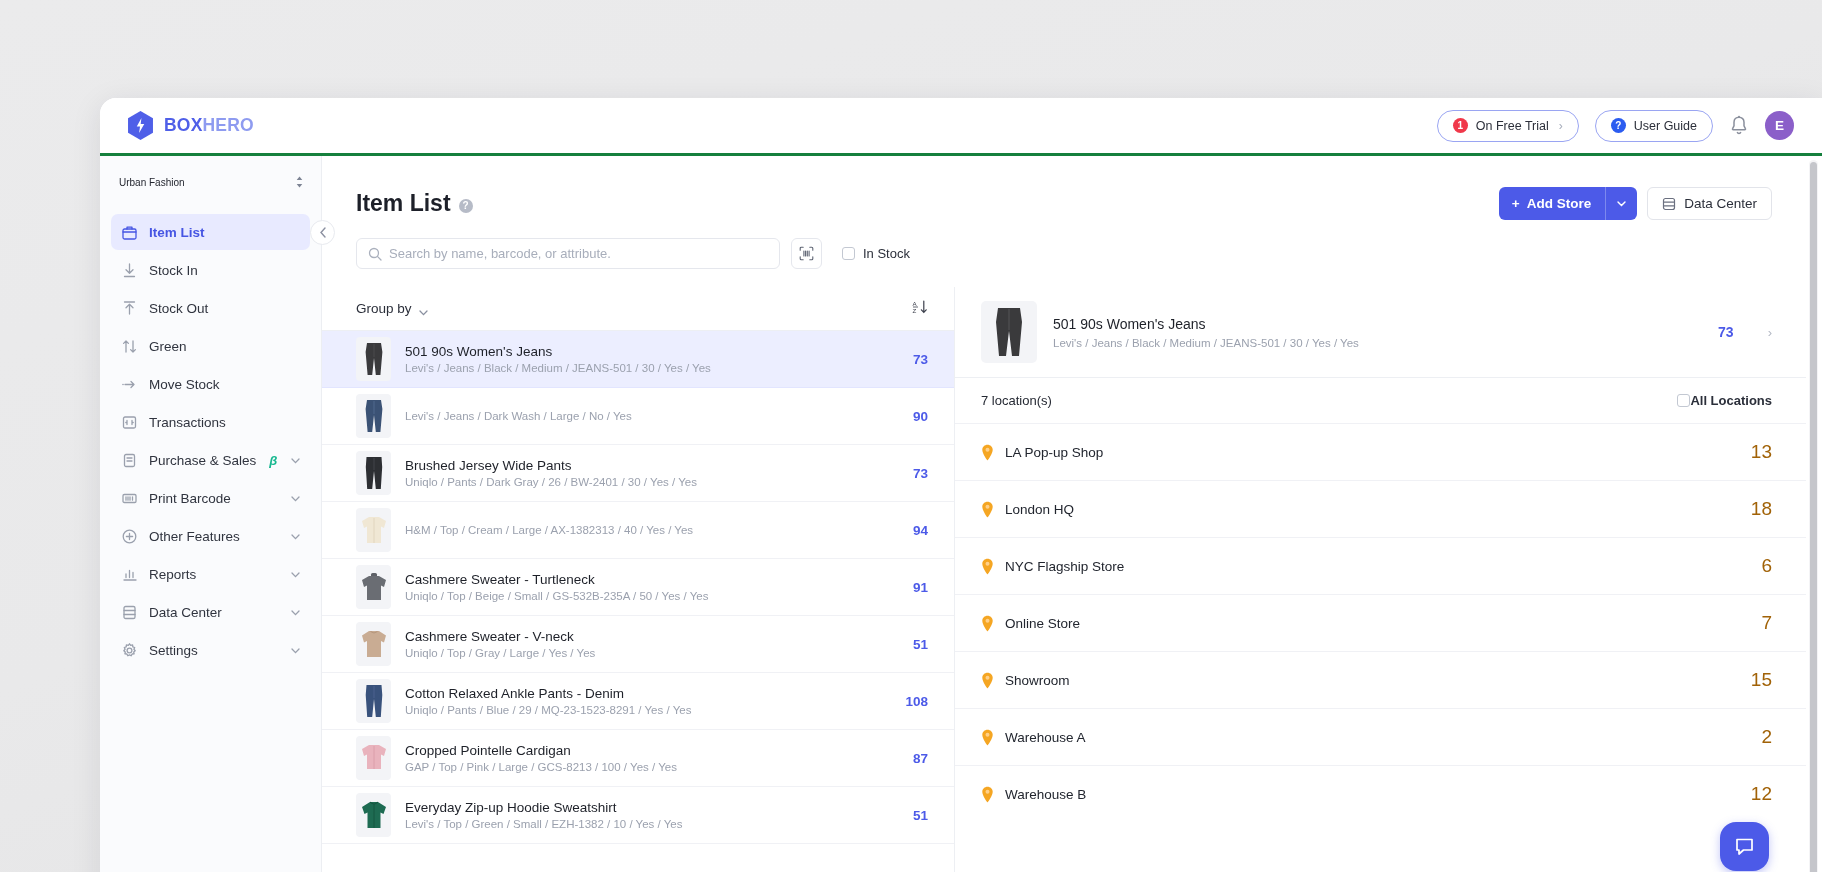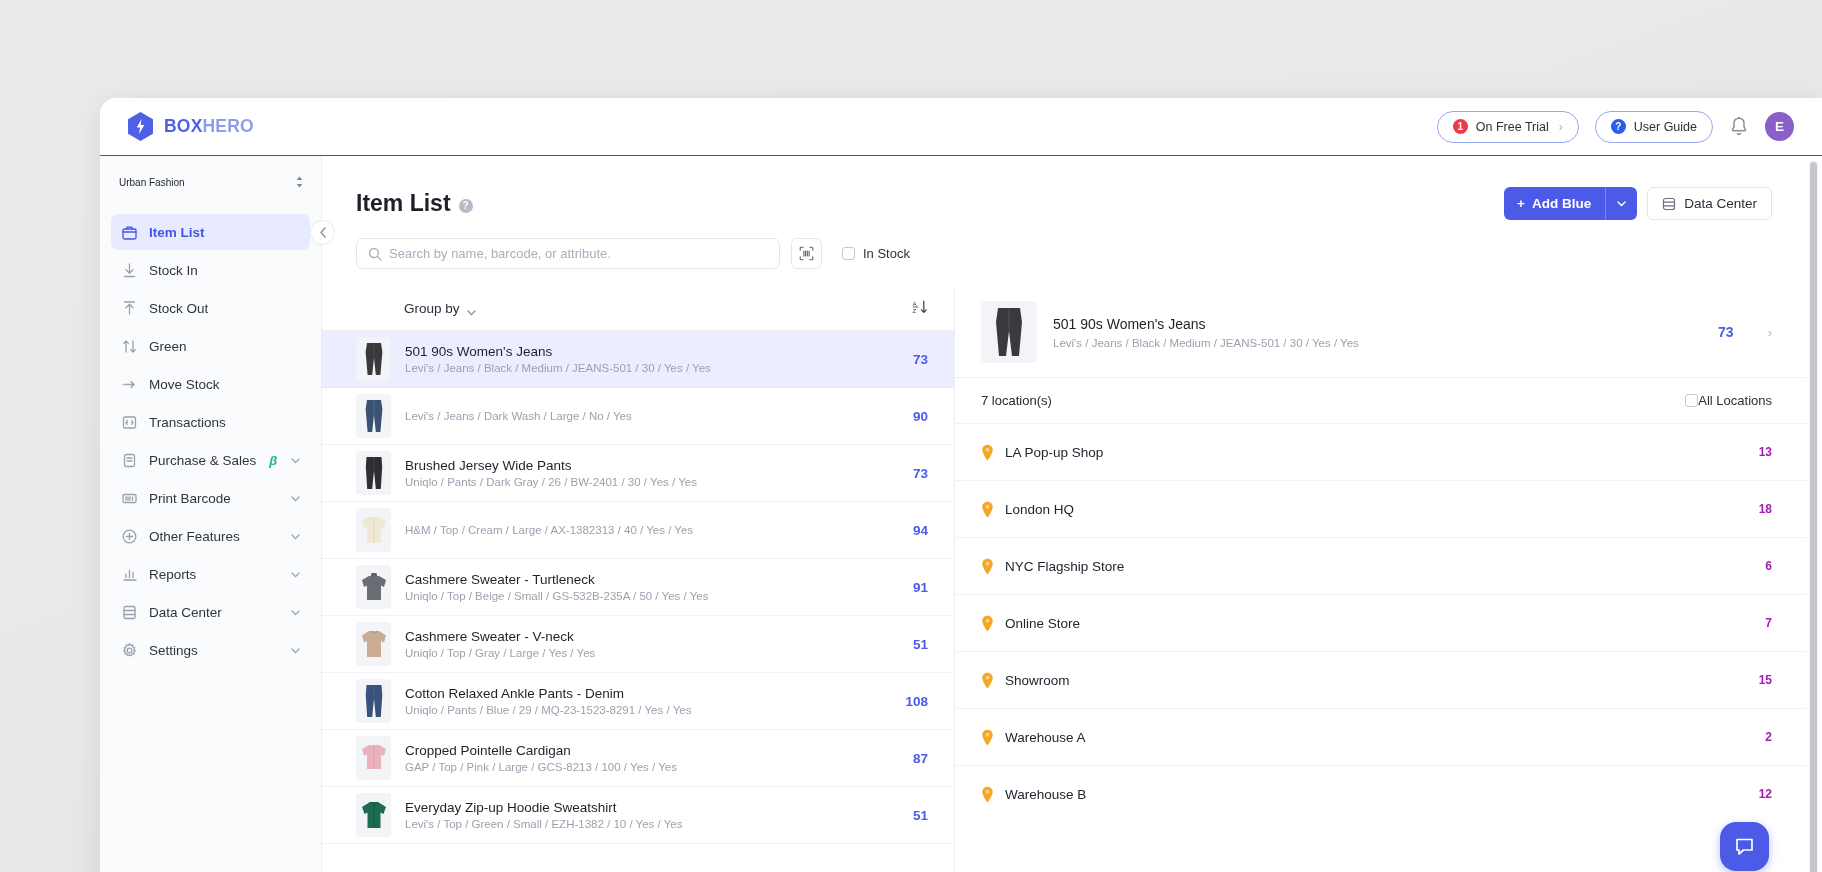--- a/index.html
+++ b/index.html
@@ -16,21 +16,21 @@
     background: #ffffff;
     border-radius: 16px 0 0 0;
     overflow: hidden;
     box-shadow: 0 6px 30px rgba(30,30,50,.10);
   }
 
   
   #topbar {
     position: absolute; left: 0; top: 0; right: 0; height: 58px;
     background: #fff;
-    border-bottom: 1px solid #15803d;
+    border-bottom: 3px solid #15803d;
     display: flex; align-items: center;
   }
   #logo-area { display: flex; align-items: center; gap: 9px; padding-left: 26px; }
   .logo-hex {
     width: 29px; height: 29px; position: relative;
     background: #4f5fe8;
     clip-path: polygon(50% 0%, 93% 25%, 93% 75%, 50% 100%, 7% 75%, 7% 25%);
     display: flex; align-items: center; justify-content: center;
   }
   .logo-bolt { width: 13px; height: 15px; }
@@ -148,21 +148,21 @@
 
   
   #columns { position: absolute; left: 0; right: 0; top: 131px; bottom: 0; display: flex; }
   #list-col { width: 633px; border-right: 1px solid #edeff3; position: relative; }
   #detail-col { flex: 1; position: relative; }
 
   #groupby-row {
     display: flex; align-items: center; height: 44px;
     padding: 0 26px 0 34px; border-bottom: 1px solid #edeff3;
   }
-  #groupby { display: flex; align-items: flex-end; gap: 7px; font-size: 13.5px; color: #2b2f3a; cursor: pointer; margin-left: 48px; }
+  #groupby { display: flex; align-items: flex-end; gap: 7px; font-size: 13.5px; color: #2b2f3a; cursor: pointer; }
   #groupby .caret { color: #8a90a0; font-size: 10px; }
   #sort-btn { margin-left: auto; cursor: pointer; }
 
   .item-row {
     display: flex; align-items: center; gap: 14px;
     height: 57px; padding: 0 26px 0 34px;
     border-bottom: 1px solid #f0f1f5; cursor: pointer;
   }
   .item-row.selected { background: #eceeff; border-bottom-color: #e2e5ff; }
   .thumb {
@@ -181,29 +181,29 @@
   }
   #detail-head .thumb-lg { width: 56px; height: 62px; border-radius: 5px; background: #f3f4f7; flex:0 0 56px;
     display:flex; align-items:center; justify-content:center; overflow:hidden;}
   #detail-name { font-size: 14px; color: #1e2129; margin-bottom: 5px; }
   #detail-attrs { font-size: 11.5px; color: #9ba1ae; }
   #detail-qty { margin-left: auto; font-size: 14px; color: #4c5ae8; font-weight: 600; }
   #detail-arrow { color: #b3b8c4; font-size: 13px; margin-left: 18px; }
 
   #loc-head { display: flex; align-items: center; padding: 0 34px 0 26px; height: 45px; }
   #loc-count { font-size: 13px; color: #252933; font-weight: 500; }
-  #all-loc { margin-left: auto; display: flex; align-items: center; cursor: pointer; }
+  #all-loc { margin-left: auto; display: flex; align-items: center; cursor: pointer; font-weight: bold; }
   #all-loc .lab { font-size: 13px; color: #2b2f3a; }
 
   .loc-row {
     display: flex; align-items: center; gap: 11px;
     height: 57px; padding: 0 34px 0 26px; border-top: 1px solid #f0f1f5; cursor: pointer;
   }
   .loc-name { font-size: 13.5px; color: #22262f; }
-  .loc-qty { margin-left: auto; font-size: 12px; color: #a21caf; font-weight: 700; }
+  .loc-qty { margin-left: auto; font-size: 19px; color: #a16207; font-weight: 400; }
 
   
   #chat-fab {
     position: absolute; right: 37px; bottom: 27px;
     width: 49px; height: 49px; border-radius: 16px;
     background: #4c5ae8; display: flex; align-items: center; justify-content: center;
     cursor: pointer; box-shadow: 0 3px 10px rgba(76,90,232,.35);
   }
   #scroll-track {
     position: absolute; right: 4px; top: 62px; bottom: 6px; width: 9px;
@@ -391,21 +391,21 @@
 
   <div id="main">
 
     <div id="page-head">
       <span id="page-title">Item List</span>
       <span id="title-help">?</span>
       <div id="head-actions">
         <div id="add-item">
           <span class="lbl">
             <span>+</span>
-            <span>Add Blue</span>
+            <span>Add Store</span>
           </span>
           <span class="divider-caret">
             <svg width="9" height="6" viewBox="0 0 9 6">
               <path d="M1 1 L4.5 4.6 L8 1" fill="none" stroke="#fff" stroke-width="1.4" stroke-linecap="round"></path>
             </svg>
           </span>
         </div>
         <div id="data-center-btn">
           <svg width="14" height="14" viewBox="0 0 14 14">
             <rect x="1.5" y="1.5" width="11" height="11" rx="2" fill="none" stroke="#6b7080" stroke-width="1.2"></rect>

